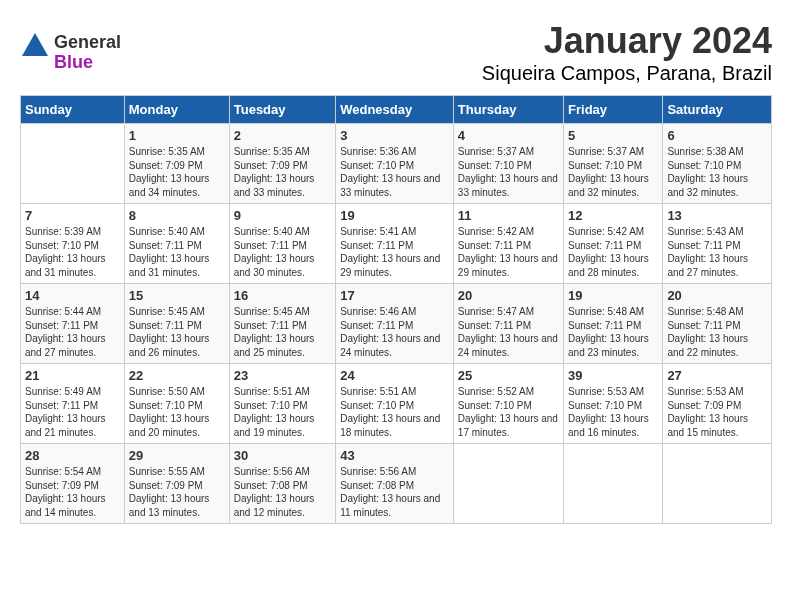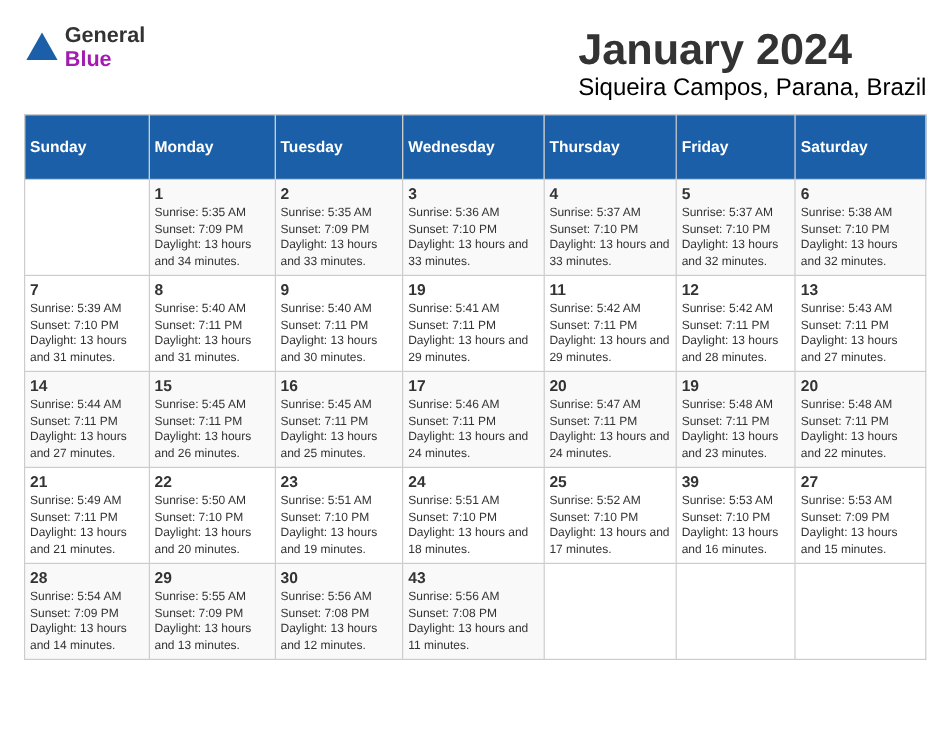--- a/index.html
+++ b/index.html
@@ -17,57 +17,58 @@
       margin-bottom: 10px;
     }
     .logo {
       display: flex;
       align-items: center;
     }
     .logo-text {
       display: flex;
       flex-direction: column;
       line-height: 1.1;
+      margin-top: 13px;
     }
     .logo-general {
       font-size: 18px;
       font-weight: bold;
       color: #333;
     }
     .logo-blue {
       font-size: 18px;
       font-weight: bold;
       color: #a21caf;
     }
     .logo-icon {
       width: 30px;
       height: 30px;
       margin-right: 4px;
     }
     .title-block {
-      text-align: left;
+      text-align: right;
     }
     .month-title {
       font-size: 36px;
       font-weight: bold;
       color: #333;
     }
     .subtitle {
       font-size: 20px;
       color: #000000;
     }
     table {
       width: 100%;
       border-collapse: collapse;
       font-size: 11px;
     }
     thead tr th {
       background-color: #1a5fa8;
       color: #fff;
-      padding: 19px 4px;
+      padding: 6px 4px;
       text-align: left;
       font-size: 13px;
       font-weight: bold;
       border: 1px solid #ccc;
     }
     tbody tr td {
       border: 1px solid #ccc;
       padding: 4px;
       vertical-align: top;
       background: #fff;

